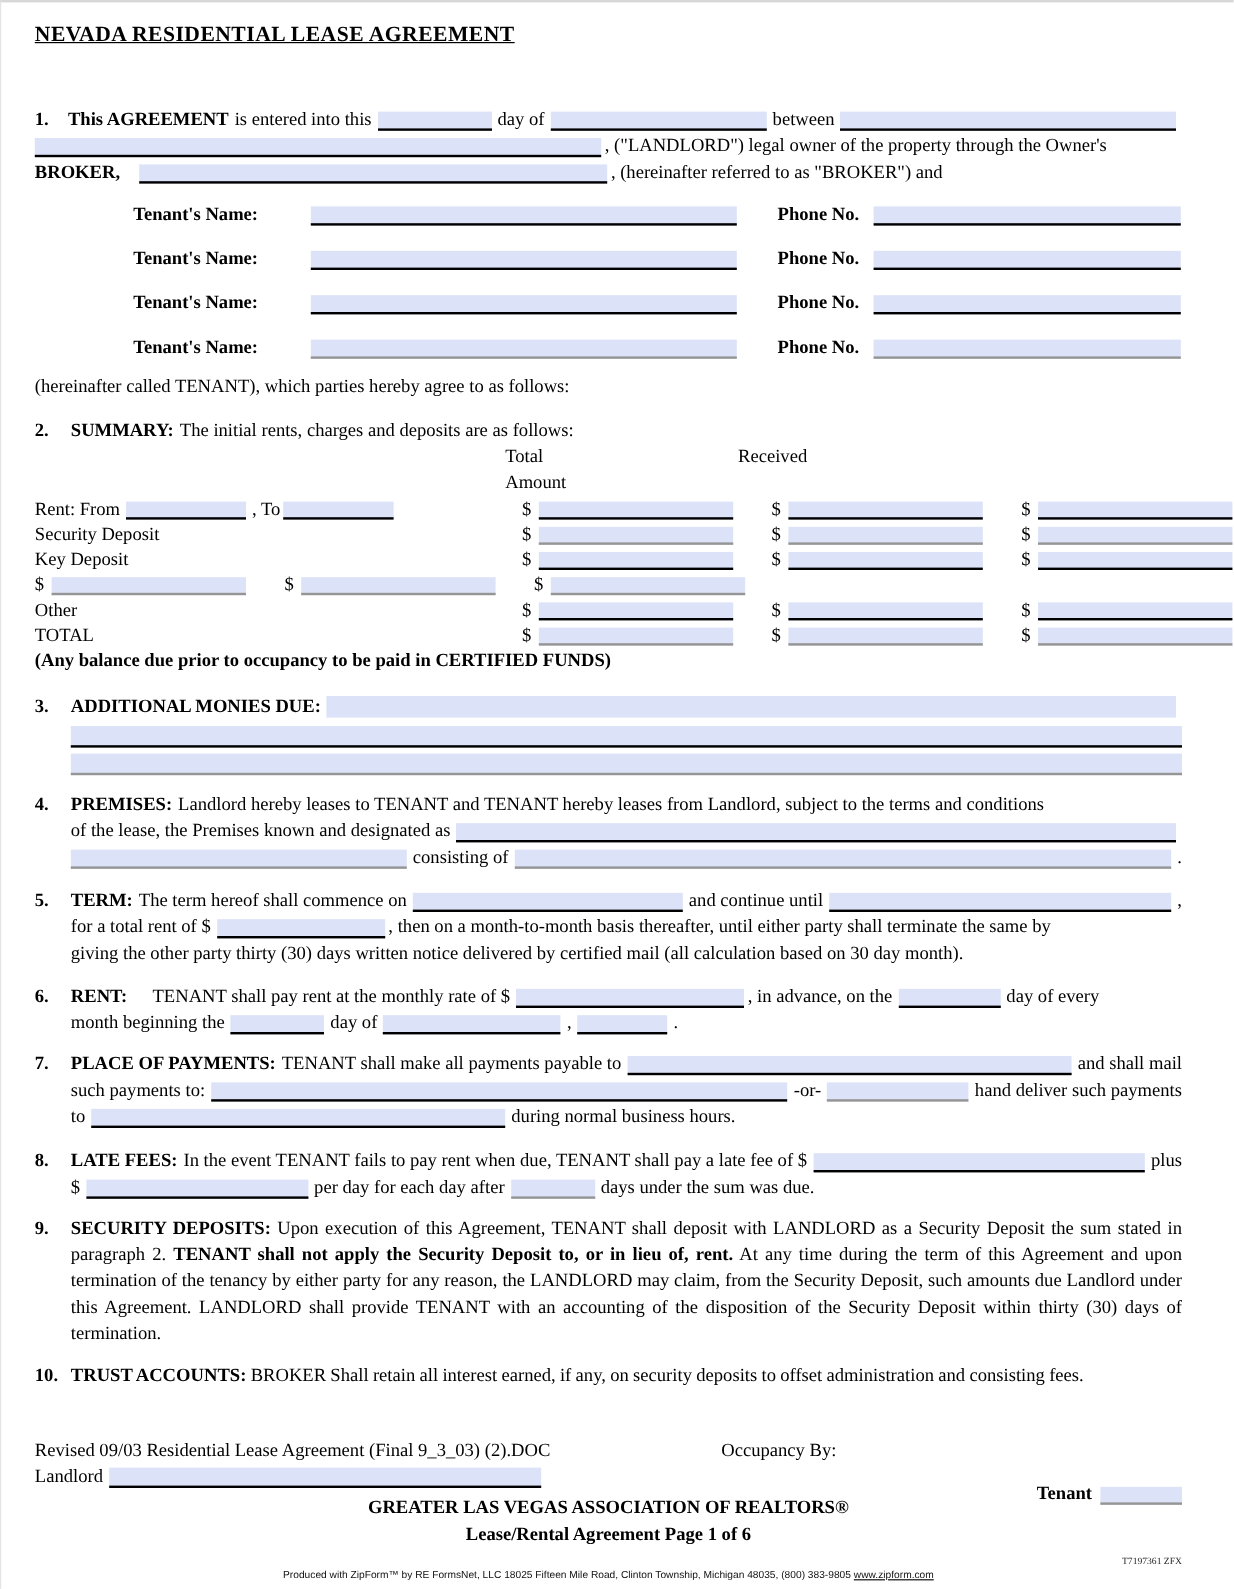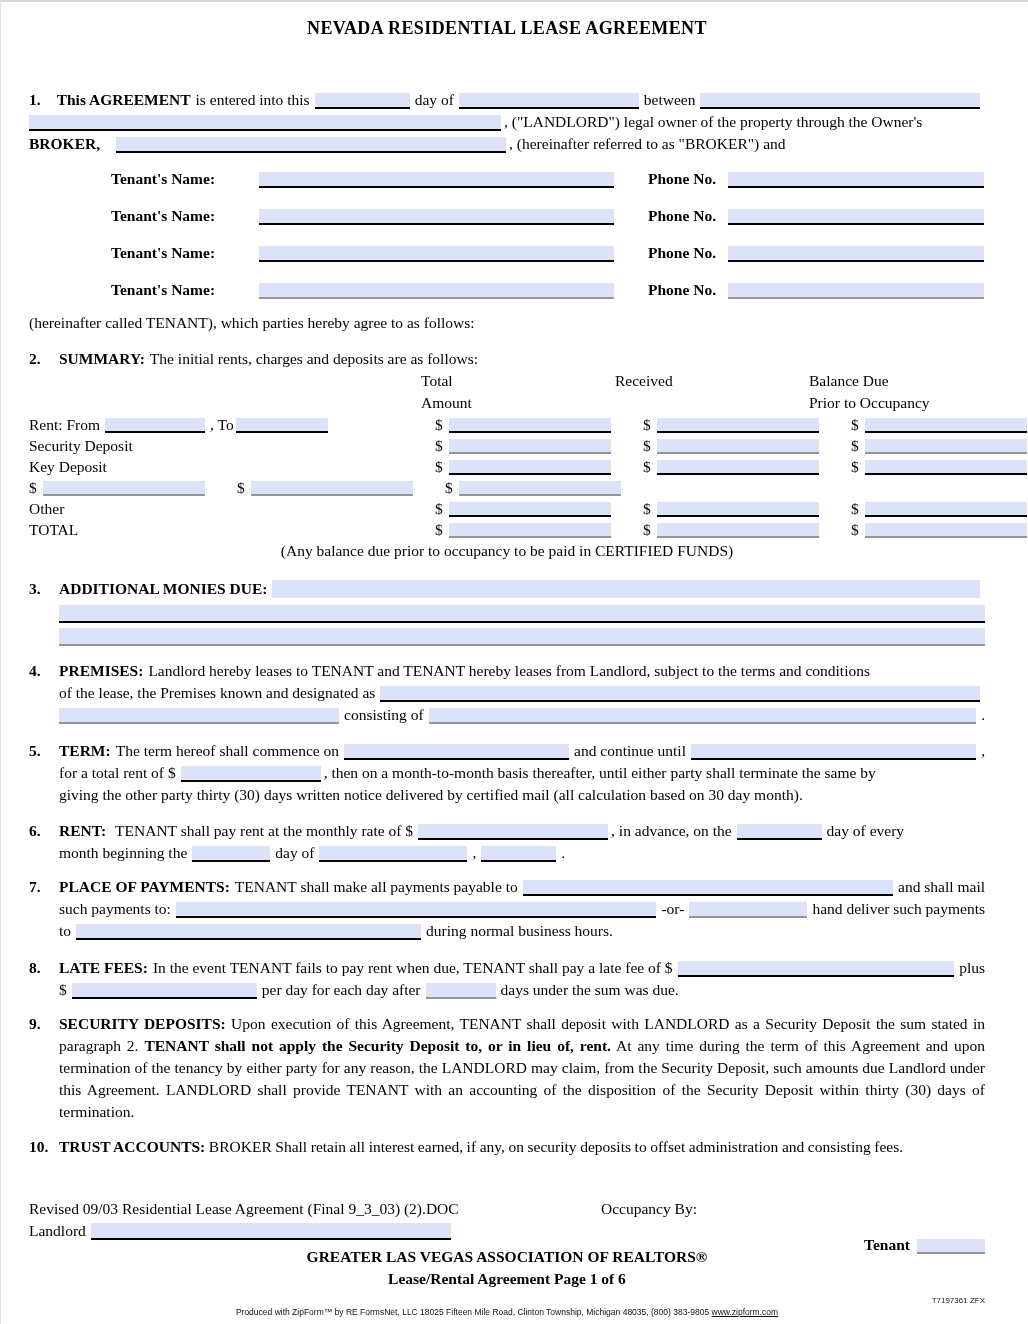--- a/index.html
+++ b/index.html
@@ -1,19 +1,19 @@
 <!DOCTYPE html>
 <html><head>
 <meta charset="utf-8">
 <style>
   * { margin:0; padding:0; box-sizing:border-box; }
   html,body { width:1028px; height:1324px; background:#ffffff; }
   body { font-family:"Liberation Serif", serif; font-size:15.5px; color:#000; position:relative; overflow:hidden; }
   .page { position:absolute; inset:0; padding:16px 43px 0 28px; border-top:2px solid #d7d7d7; border-left:1px solid #e3e3e3; }
-  .title { text-align:center; font-weight:bold; font-size:18px; letter-spacing:.4px; margin-bottom:50px; }
+  .title { font-weight:bold; font-size:18px; letter-spacing:.4px; margin-bottom:50px;text-decoration:underline; }
 
   .sec { position:relative; padding-left:30px; margin-bottom:14px; }
   .sec.flush { padding-left:0; }
   .num { position:absolute; left:0; top:0; font-weight:bold; line-height:22px; }
   .b { font-weight:bold; }
 
   .line { display:flex; align-items:flex-end; white-space:nowrap; line-height:22px; }
   .line > span { flex:none; }
   .f { display:inline-block; flex:none; background:#dce3f8; height:16px; border-bottom:2px solid #000;
        margin:0 5px 2px 5px; }
@@ -35,37 +35,37 @@
   .mhead { display:flex; line-height:22px; }
   .mhead .mlabel { width:392px; flex:none; }
   .mhead .mh { width:176px; margin-right:18px; flex:none; }
   .mrow { display:flex; align-items:flex-end; line-height:21px;gap:14px; }
   .mlabel { width:392px; flex:none; display:flex; align-items:flex-end; white-space:nowrap; }
   .mcell { width:176px; margin-right:18px; flex:none; display:flex; align-items:flex-end; }
   .mcell:last-child, .mh:last-child { margin-right:0; }
   .mcell .d { width:14px; flex:none; }
   .mcell .f { flex:1 1 auto; height:15px; margin:0 0 2px 0; }
   .mlabel .f { height:15px; margin-bottom:2px; }
-  .note { font-weight:normal; line-height:22px;text-align:center; }
+  .note { font-weight:bold; line-height:22px; }
 
   .block-f { display:block; background:#dce3f8; height:18px; margin-top:5px; border-bottom:2px solid #000; }
   .block-f.gray { border-bottom-color:#959595; }
 
   .just { text-align:justify; line-height:22px; word-spacing:-0.3px; }
 
   
   .frow { display:flex; line-height:22px;margin-top:40px; }
   .revised-left { width:572px; flex:none; }
   .landlord-line { display:flex; align-items:flex-end; line-height:22px; margin-bottom:4px; }
   .landlord-line .f { width:360px; height:17px; }
   .assoc { position:relative; text-align:center; font-weight:bold; line-height:22px; }
   .tenantbox { position:absolute; right:0; bottom:12px; display:flex; align-items:flex-end; }
   .tenantbox .f { width:68px; height:15px; margin:0 0 2px 7px; }
   .pageline { text-align:center; font-weight:bold; line-height:22px; }
-  .formid { text-align:right; font-family:Liberation Sans, sans-serif; font-size:8px; color:#222; margin-top:6px; line-height:10px; }
+  .formid { text-align:right; font-family:Liberation Serif, serif; font-size:8px; color:#222; margin-top:6px; line-height:10px; }
   .produced { text-align:center; font-family:"Liberation Sans", sans-serif; font-size:8.5px; color:#111; line-height:12px; }
   .produced .lk { text-decoration:underline; }
 </style>
 </head>
 <body>
 
 <div class="page">
 
   <div class="title">NEVADA RESIDENTIAL LEASE AGREEMENT</div>
 
@@ -133,24 +133,20 @@
   <div class="mhead">
     <div class="mlabel"></div>
     <div class="mh">
       <div>Total</div>
       <div>Amount</div>
     </div>
     <div class="mh">
       <div>Received</div>
       <div>&nbsp;</div>
     </div>
-    <div class="mh">
-      <div>Balance Due</div>
-      <div>Prior to Occupancy</div>
-    </div>
   </div>
 
   <div>
     <div class="mrow">
       <div class="mlabel">
         <span>Rent: From</span>
         <span class="f" style="width:100px"></span>
         <span>, To</span>
         <span class="f tight" style="width:92px"></span>
       </div>
@@ -297,21 +293,21 @@
       <span class="punct">, then on a month-to-month basis thereafter, until either party shall terminate the same by</span>
     </div>
     <div class="line">
       <span>giving the other party thirty (30) days written notice delivered by certified mail (all calculation based on 30 day month).</span>
     </div>
   </div>
 
   <div class="sec" style="margin-bottom:12px">
     <span class="num">6.</span>
     <div class="line">
-      <span class="b" style="margin-right:9px">RENT:</span>
+      <span class="b" style="margin-right:21px">RENT:</span>
       <span>TENANT shall pay rent at the monthly rate of $</span>
       <span class="f" style="width:190px"></span>
       <span class="punct">, in advance, on the</span>
       <span class="f" style="width:85px"></span>
       <span>day of every</span>
     </div>
     <div class="line">
       <span>month beginning the</span>
       <span class="f" style="width:78px"></span>
       <span>day of</span>

